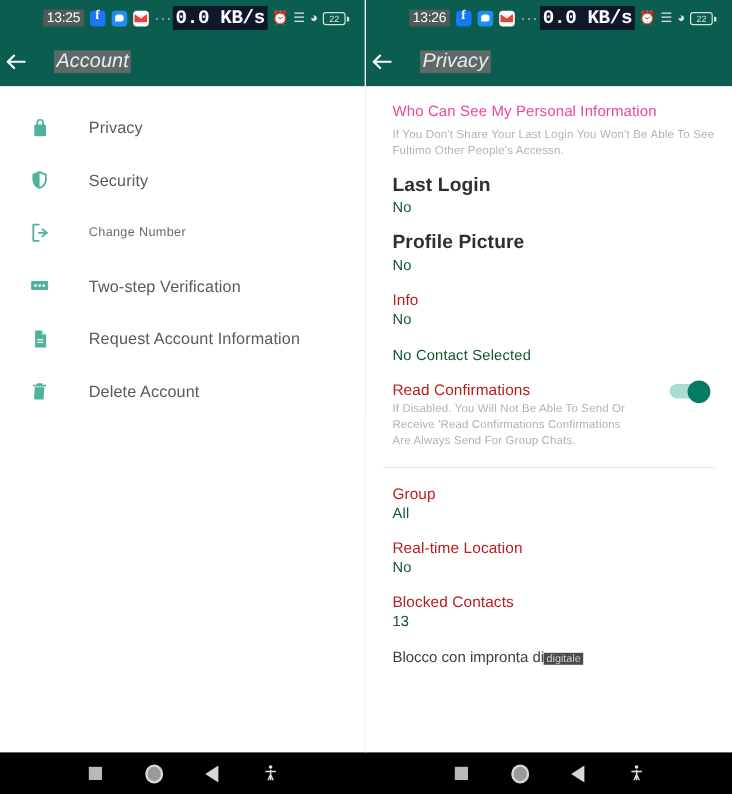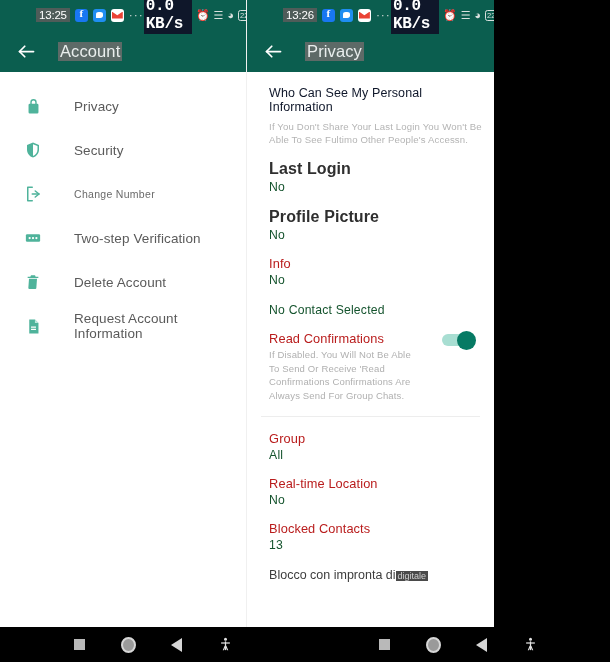--- a/index.html
+++ b/index.html
@@ -10,21 +10,21 @@
     overflow: hidden;
   }
   .screen {
     position: relative;
     width: 610px; height: 662px;
     display: flex;
     flex-direction: column;
   }
   .panes {
     display: flex;
-    width: 494px;
+    width: 610px;
     height: 627px;
   }
   .pane {
     width: 305px;
     height: 627px;
     position: relative;
     overflow: hidden;
     background: #ffffff;
   }
   .pane.left { border-right: 1px solid #f0f0f0; }
@@ -105,21 +105,22 @@
     width: 2px; height: 4px; background: #d8e0de;
     border-radius: 0 1px 1px 0;
   }
 
   
   .appbar {
     height: 42px;
     background: #0b5e4f;
     display: flex;
     align-items: center;
-    padding: 0 15px;
+    padding: 0 2px;
+    font-style: italic;
   }
   .back-arrow {
     width: 22px; height: 22px;
     flex: 0 0 auto;
     color: #ffffff;
     display: flex; align-items: center; justify-content: center;
   }
   .appbar-title {
     margin-left: 21px;
     font-size: 16.5px;
@@ -150,21 +151,21 @@
     color: #5a5a5a;
     letter-spacing: 0.1px;
   }
   .row-label.small { font-size: 10.5px; color: #6a6a6a; letter-spacing: 0.3px;}
 
   
   .settings { padding: 14px 0 0 0; background: #fff; }
   .sec-head {
     padding: 0 20px 2px 22px;
     font-size: 12.5px;
-    color: #0f172a;
+    color: #ec4899;
     letter-spacing: 0.1px;
   }
   .sec-sub {
     padding: 4px 8px 0 22px;
     font-size: 9.6px;
     color: #b4b4b4;
     line-height: 13px;
     letter-spacing: 0.15px;
   }
   .set-item {
@@ -337,38 +338,38 @@
                 <circle cx="7.5" cy="12" r="1.5" fill="#fff"></circle>
                 <circle cx="12" cy="12" r="1.5" fill="#fff"></circle>
                 <circle cx="16.5" cy="12" r="1.5" fill="#fff"></circle>
               </svg>
           </span>
           <span class="row-label">Two-step Verification</span>
         </div>
 
         <div class="list-row">
           <span class="row-icon">
-            <svg width="16" height="16" viewBox="0 0 24 24" fill="currentColor">
-                <path d="M9 2h6l1 2h4v2H4V4h4zM6 7h12l-1 14a1.5 1.5 0 01-1.5 1.4h-9A1.5 1.5 0 015 21z"></path>
-              </svg>
-          </span>
-          <span class="row-label">Delete Account</span>
-        </div>
-
-        <div class="list-row">
-          <span class="row-icon">
             <svg width="17" height="17" viewBox="0 0 24 24" fill="currentColor">
                 <path d="M6 2h8l5 5v15H6z"></path>
                 <path d="M8.5 12h7v1.6h-7zm0 3.2h7v1.6h-7z" fill="#fff"></path>
                 <path d="M14 2v5h5z" fill="#bfe9de"></path>
               </svg>
           </span>
           <span class="row-label">Request Account Information</span>
         </div>
 
+        <div class="list-row">
+          <span class="row-icon">
+            <svg width="16" height="16" viewBox="0 0 24 24" fill="currentColor">
+                <path d="M9 2h6l1 2h4v2H4V4h4zM6 7h12l-1 14a1.5 1.5 0 01-1.5 1.4h-9A1.5 1.5 0 015 21z"></path>
+              </svg>
+          </span>
+          <span class="row-label">Delete Account</span>
+        </div>
+
       </div>
     </div>
 
     <div class="pane right">
 
       <div class="statusbar">
         <div class="sb-left">
           <span class="sb-time">13:26</span>
           <span class="sb-appicon ic-fb"></span>
           <span class="sb-appicon ic-msg"></span>

